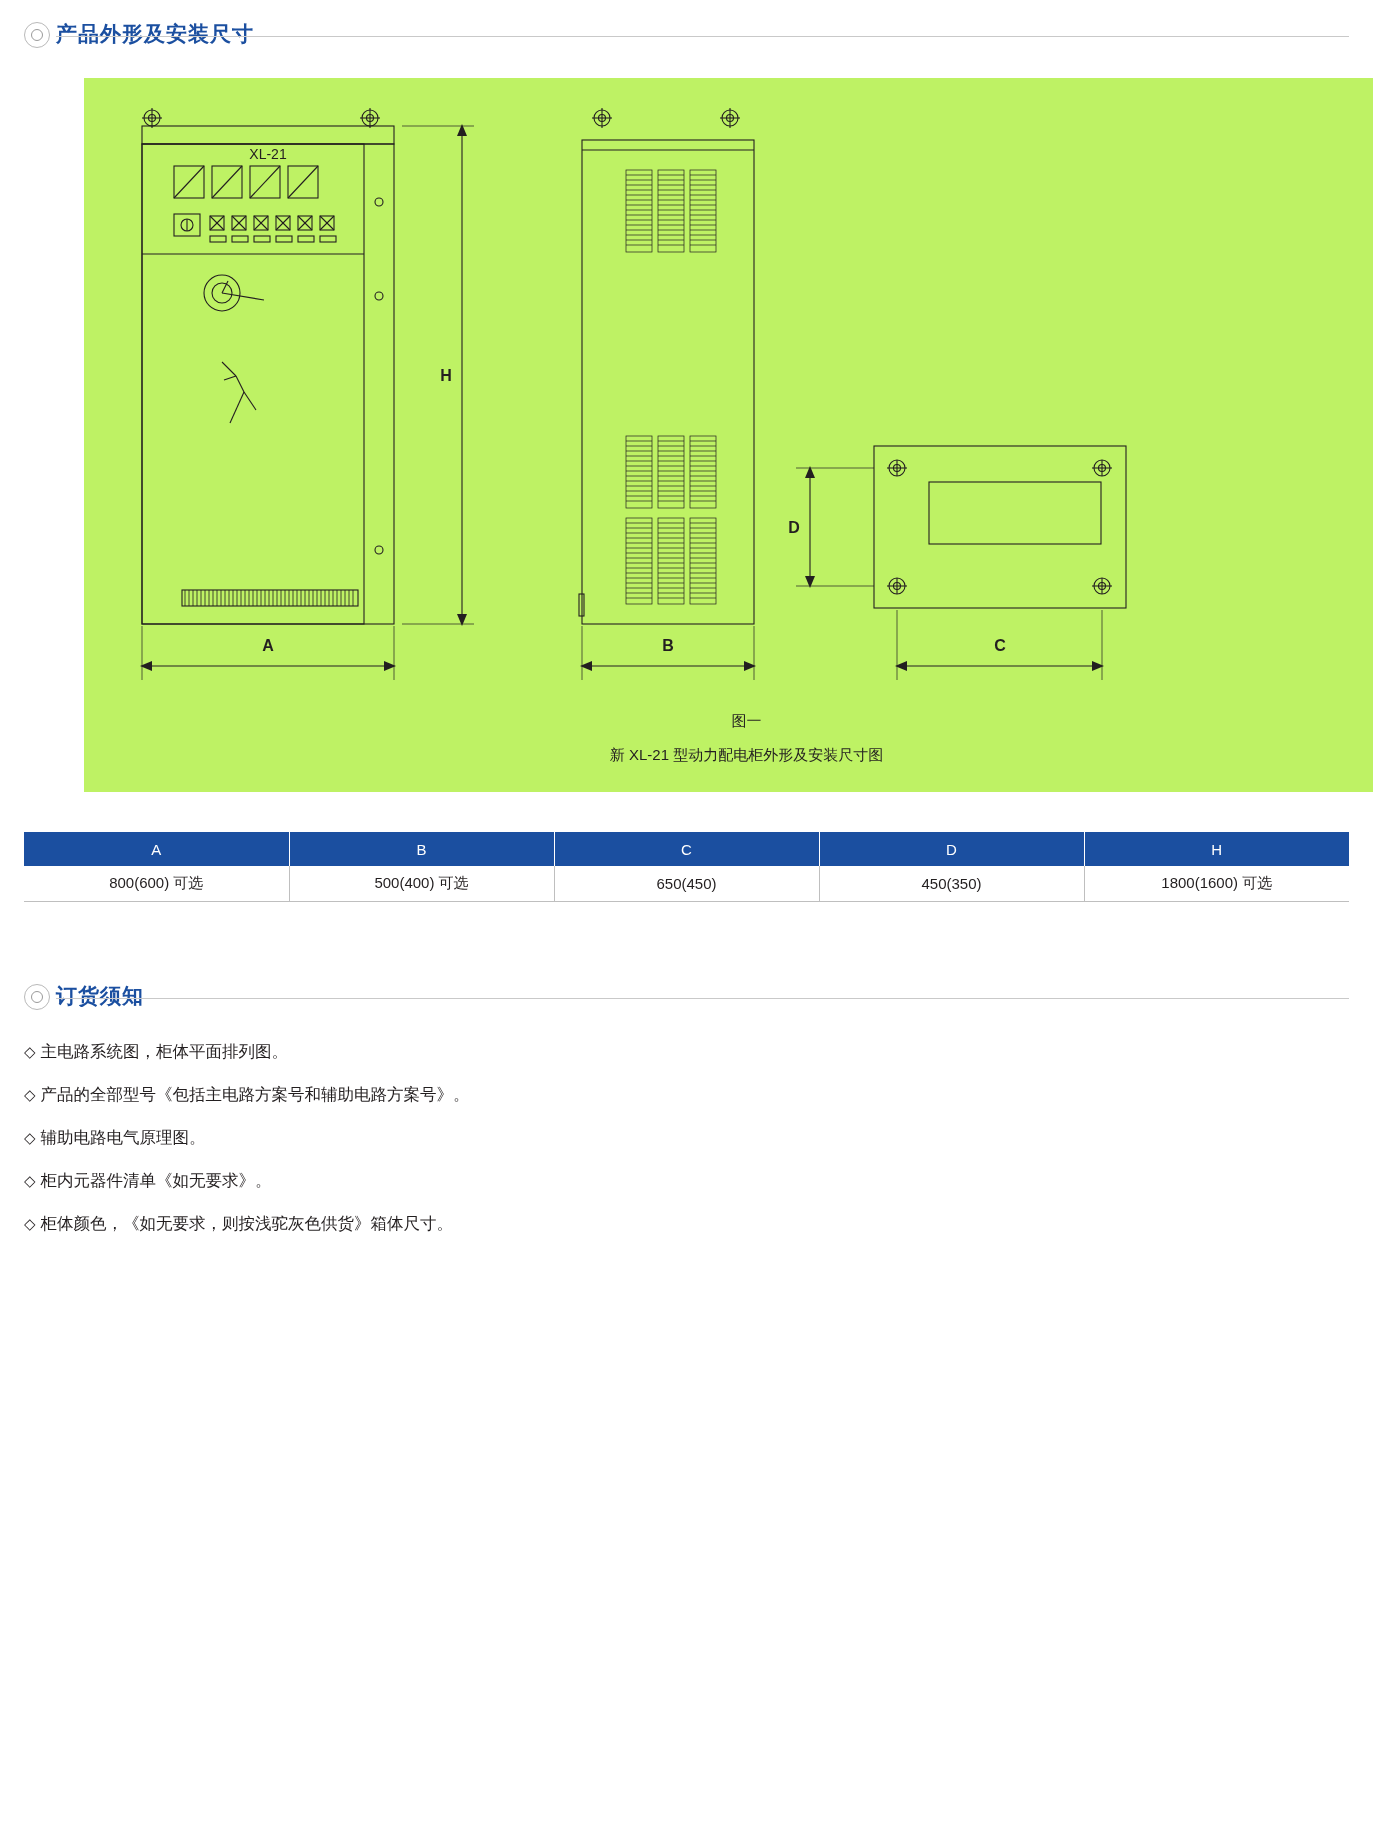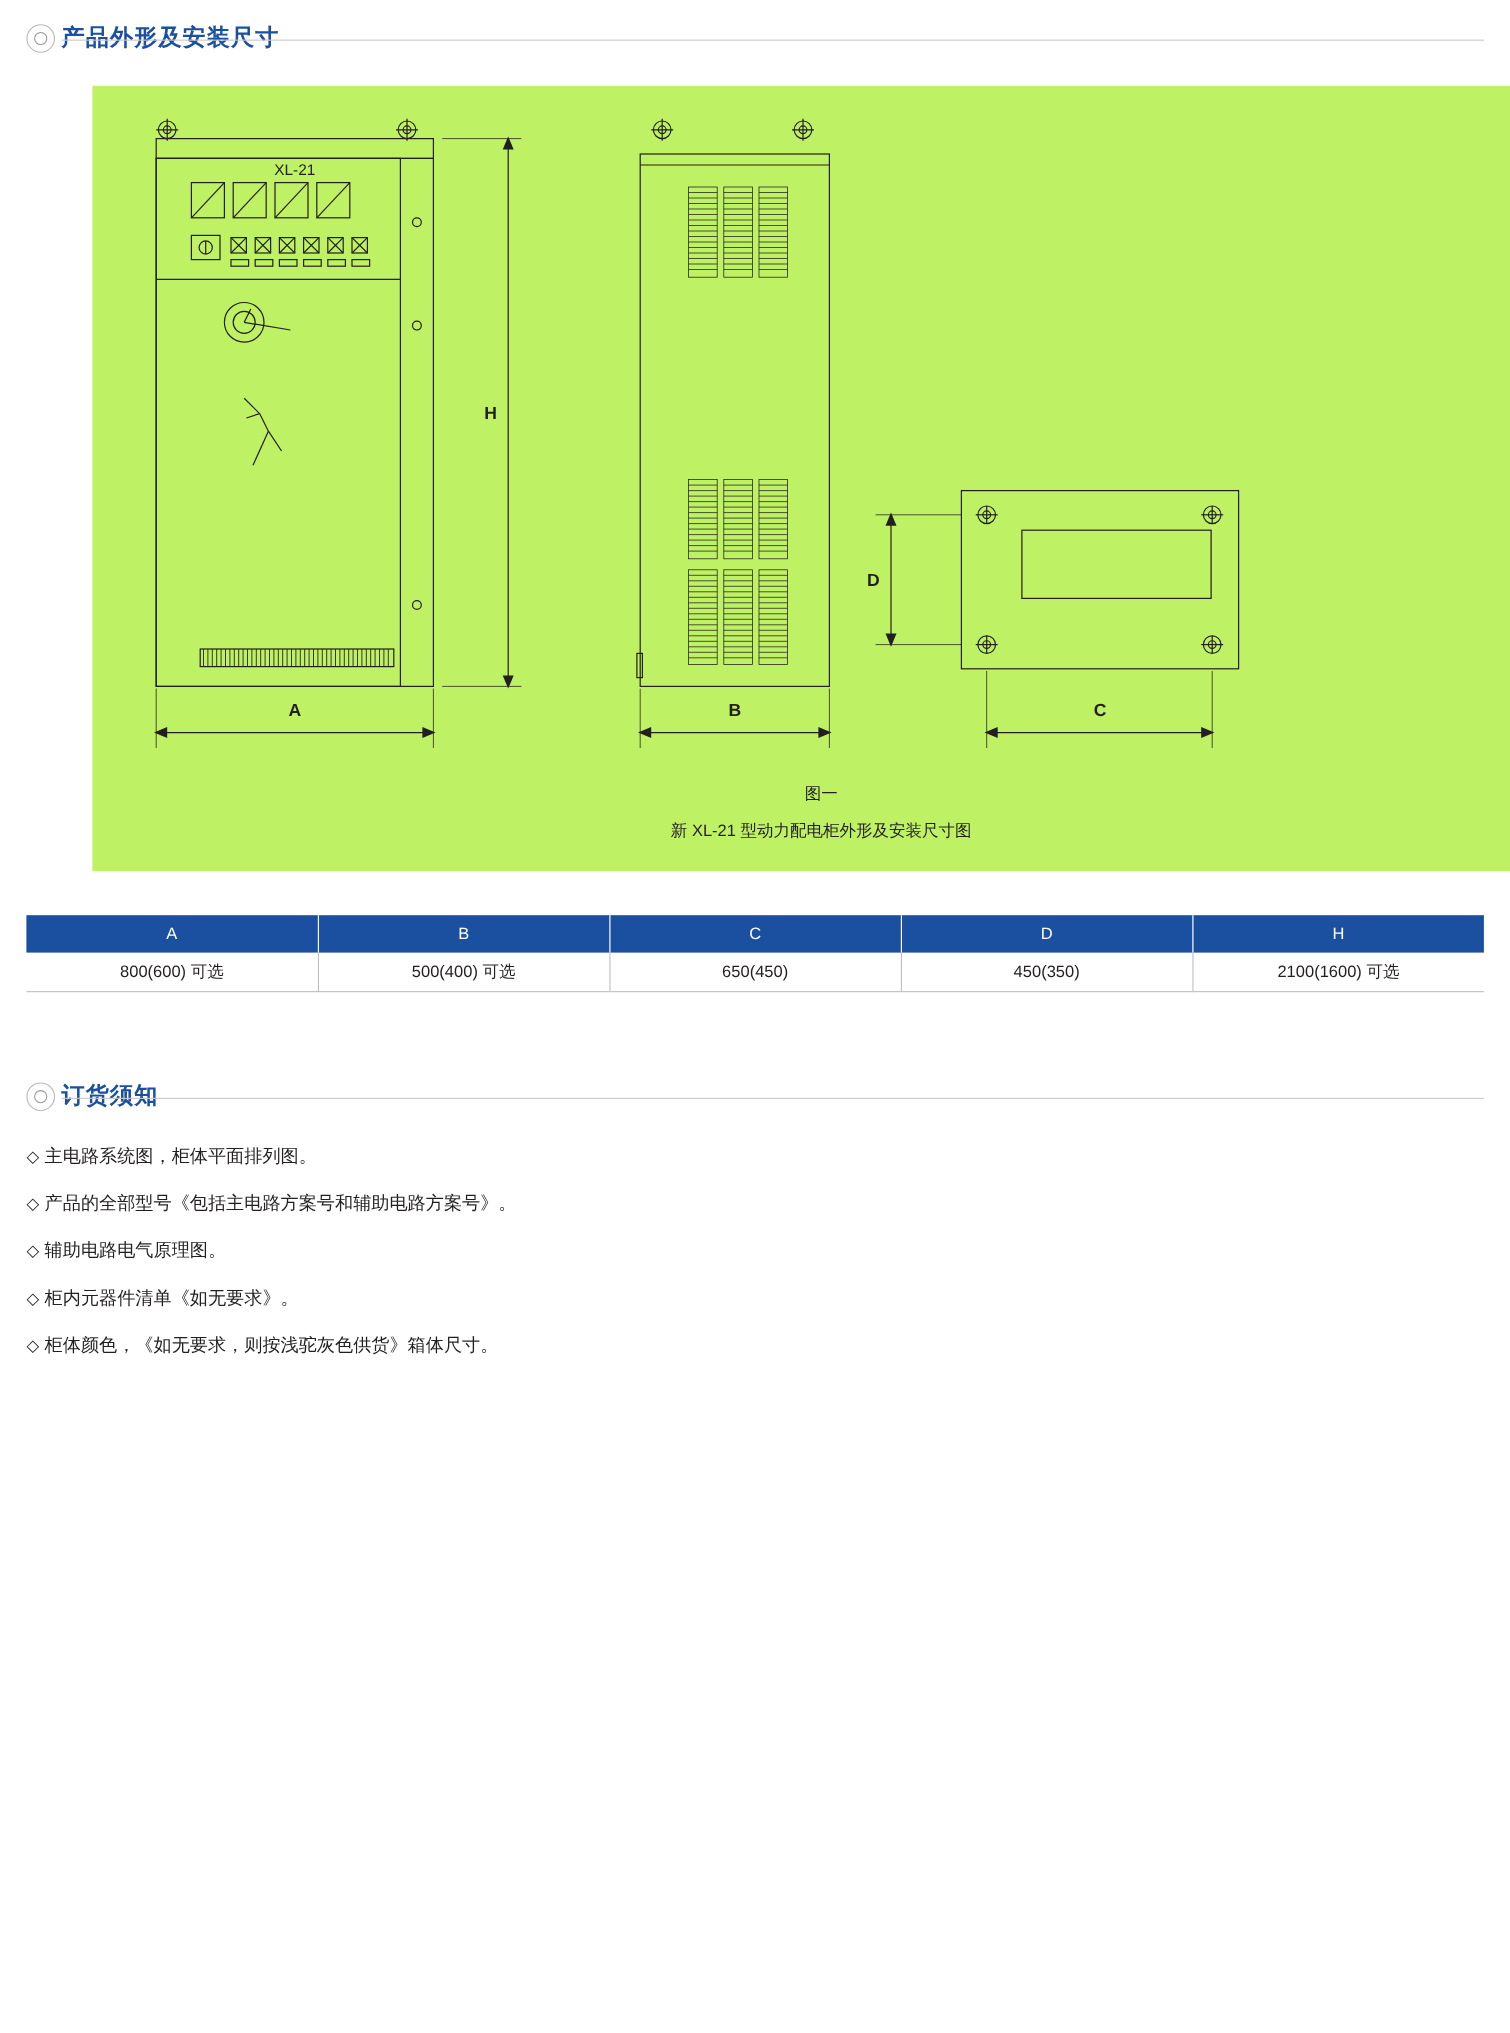--- a/index.html
+++ b/index.html
@@ -532,21 +532,21 @@
         <th>D</th>
         <th>H</th>
       </tr>
     </thead>
     <tbody>
       <tr>
         <td>800(600) 可选</td>
         <td>500(400) 可选</td>
         <td>650(450)</td>
         <td>450(350)</td>
-        <td>2100(1600) 可选</td>
+        <td>1800(1600) 可选</td>
       </tr>
     </tbody>
   </table>
 
   <div class="section-head" style="top: 962px; text-align: center;">
     <div class="ring-outer"></div>
     <div class="ring-inner"></div>
     <div class="title">订货须知</div>
     <div class="rule"></div>
   </div>

